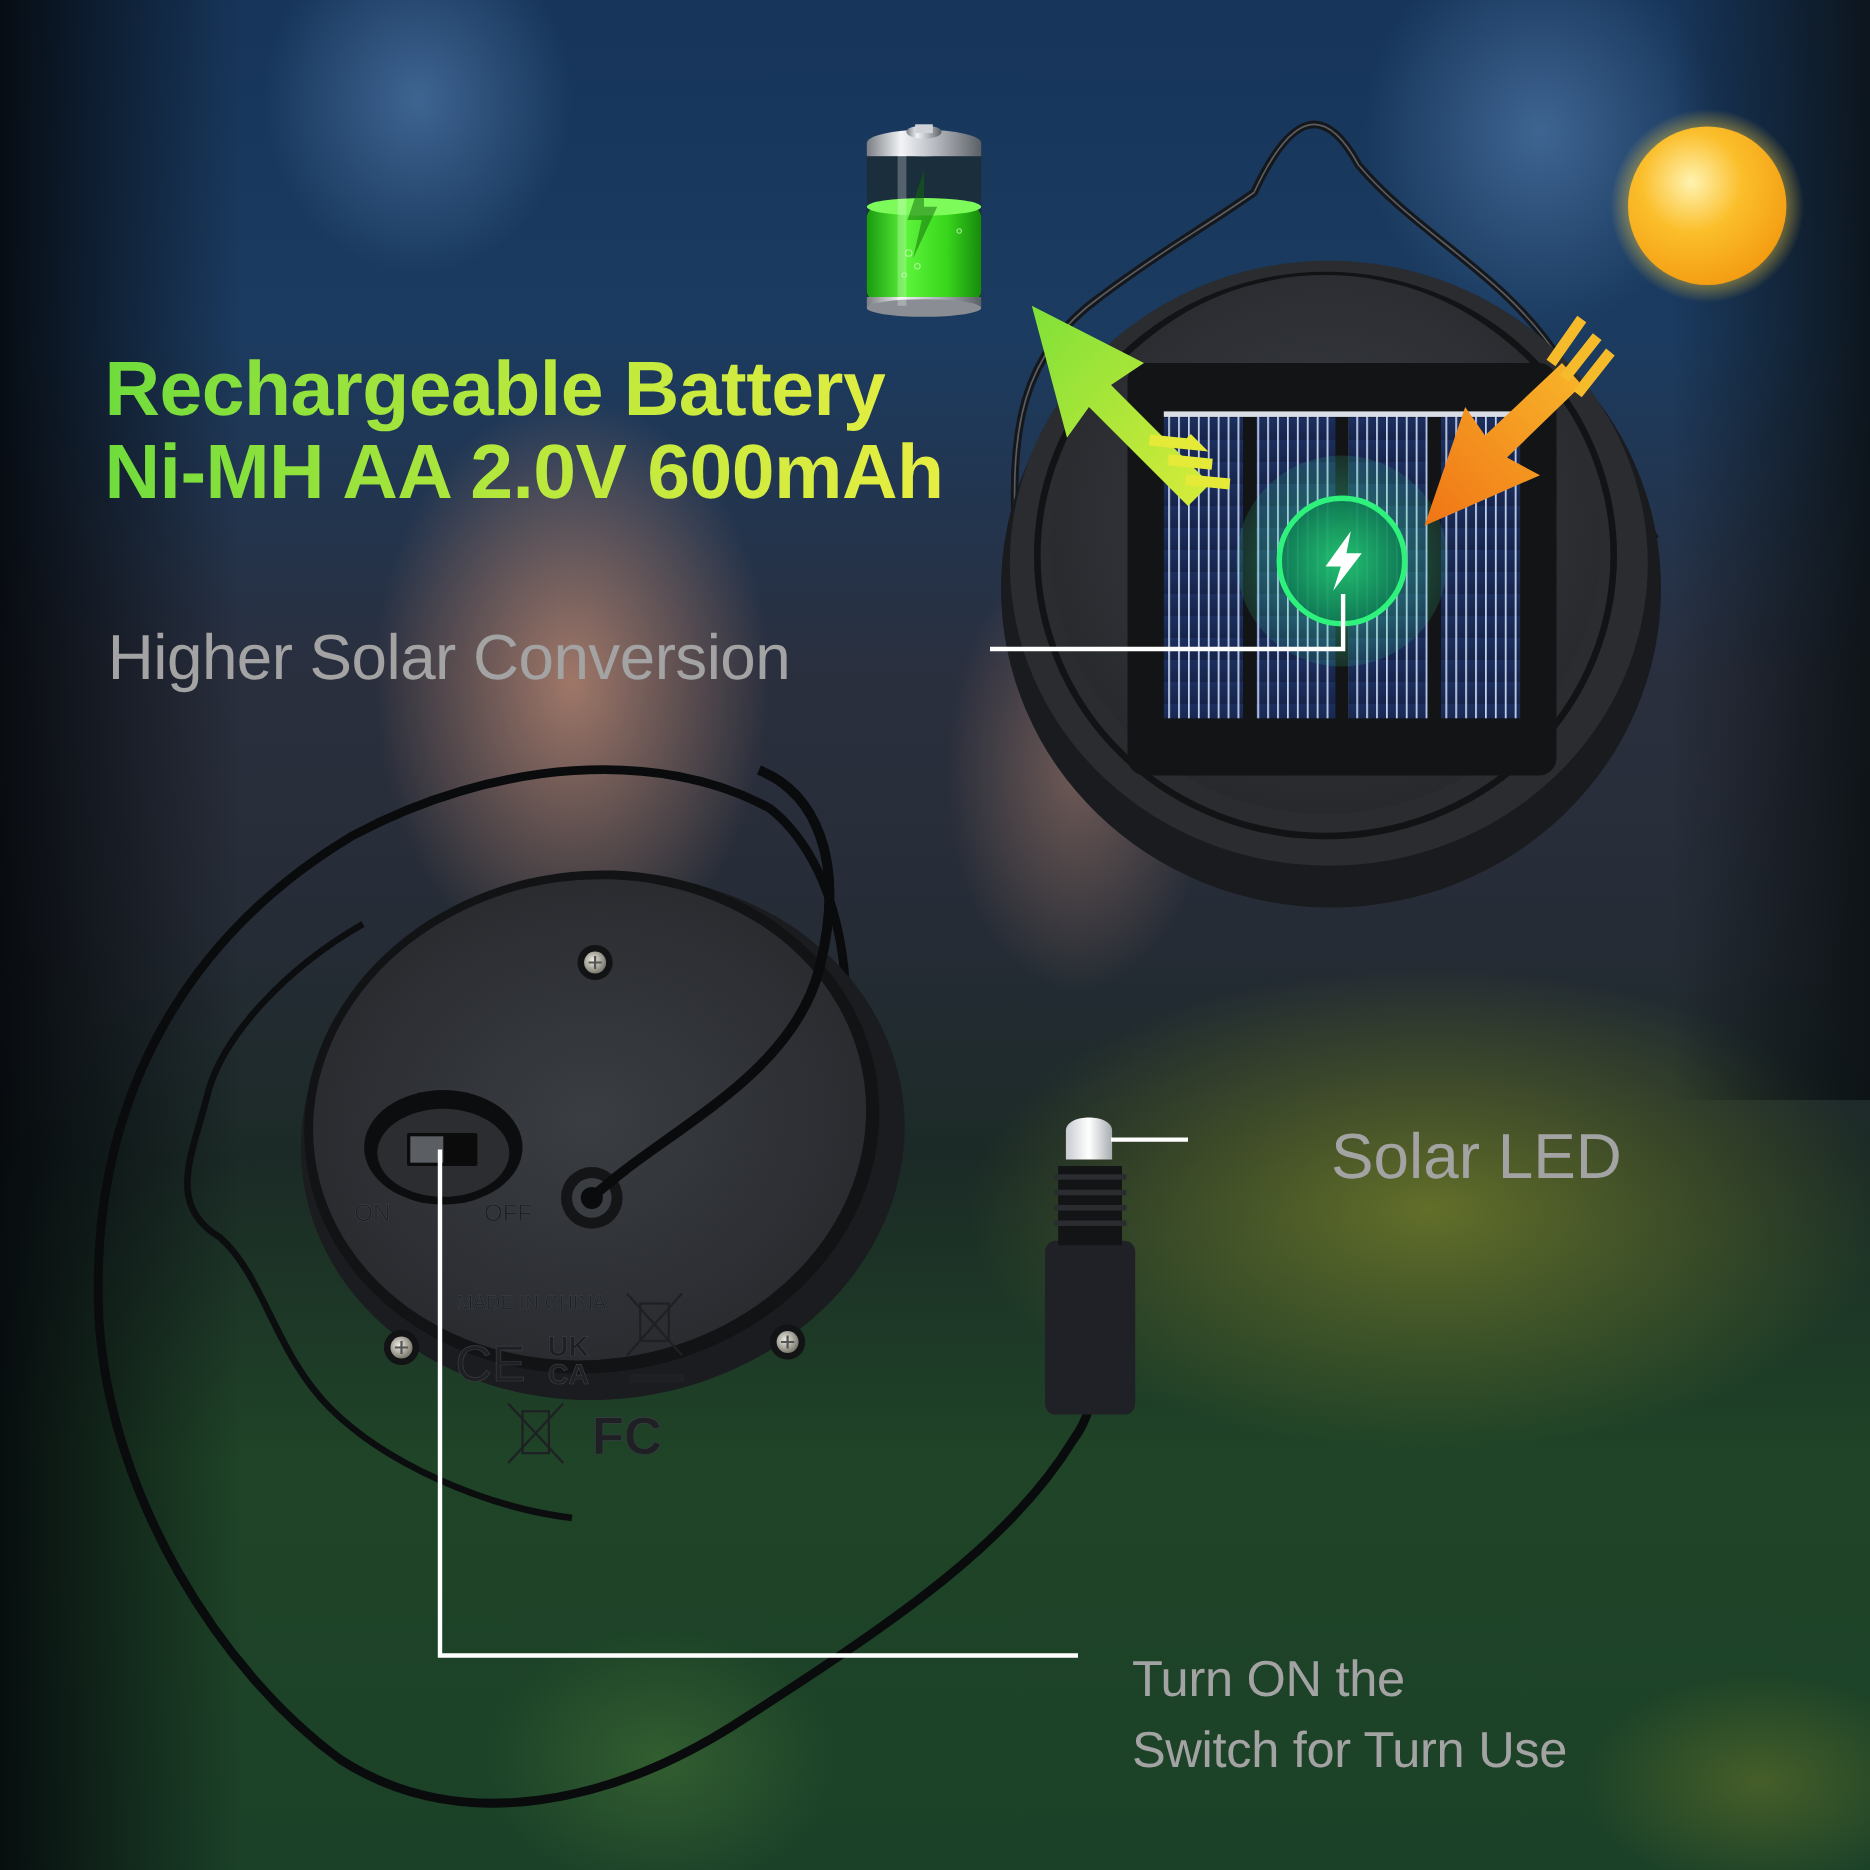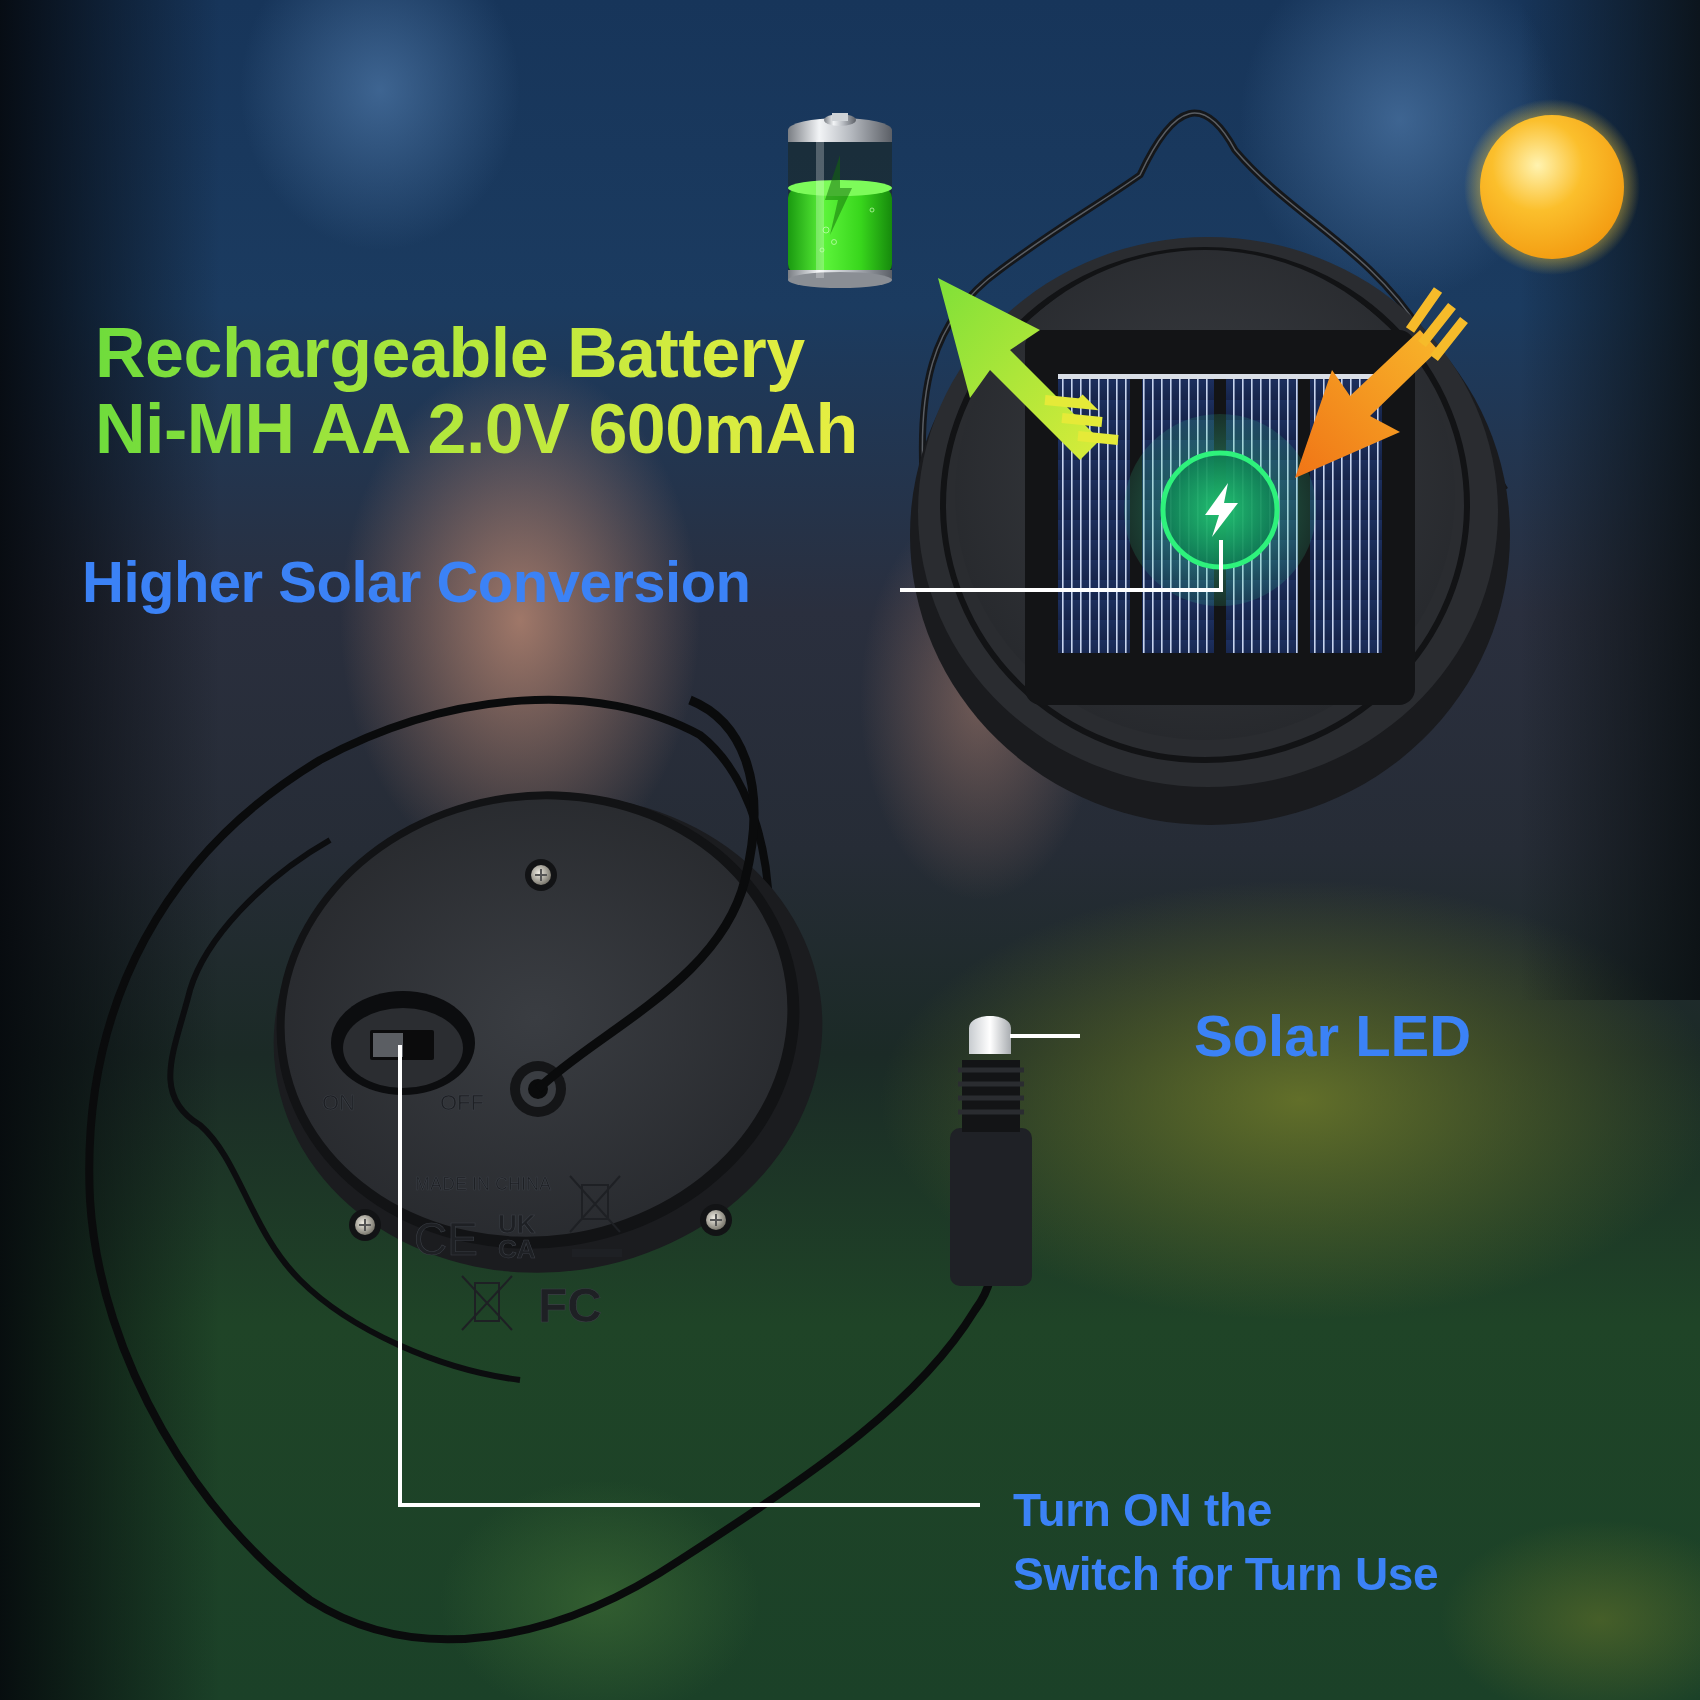--- a/index.html
+++ b/index.html
@@ -5,21 +5,21 @@
   html, body { margin: 0; padding: 0; }
   body { width: 1700px; height: 1700px; overflow: hidden; position: relative;
          font-family: "Liberation Sans", sans-serif; background: #0d1a24; }
   .bg { position: absolute; inset: 0; }
   .stage { position: absolute; inset: 0; }
   .headline { position: absolute; left: 80px; top: 300px; font-weight: 700; font-size: 70px;
               line-height: 76px; letter-spacing: -0.5px; margin: 15px;
               background: linear-gradient(90deg, #6fdc3c 0%, #b8e83c 50%, #e8ee42 100%);
               -webkit-background-clip: text; background-clip: text; color: transparent; }
   .headline span { display: block; }
-  .label { position: absolute; color: #3b82f6; font-weight: 700; margin: 0; white-space: nowrap; }
+  .label { position: absolute; color: #a3a3a3; font-weight: 400; margin: 16px; white-space: nowrap; }
   .lbl-solar { left: 82px; top: 548px; font-size: 58px; letter-spacing: -0.5px; }
   .lbl-led { left: 1194px; top: 1002px; font-size: 58px; }
   .lbl-switch { left: 1013px; top: 1478px; font-size: 46px; line-height: 64px; letter-spacing: -0.3px; }
   .lbl-switch span { display: block; }
   .emboss { font-family: "Liberation Sans", sans-serif; fill: #1e2024; stroke: #3b3f46; stroke-width: 0.6; }
 </style>
 </head>
 <body>
 
 <svg class="bg" width="1700" height="1700" viewBox="0 0 1700 1700">

